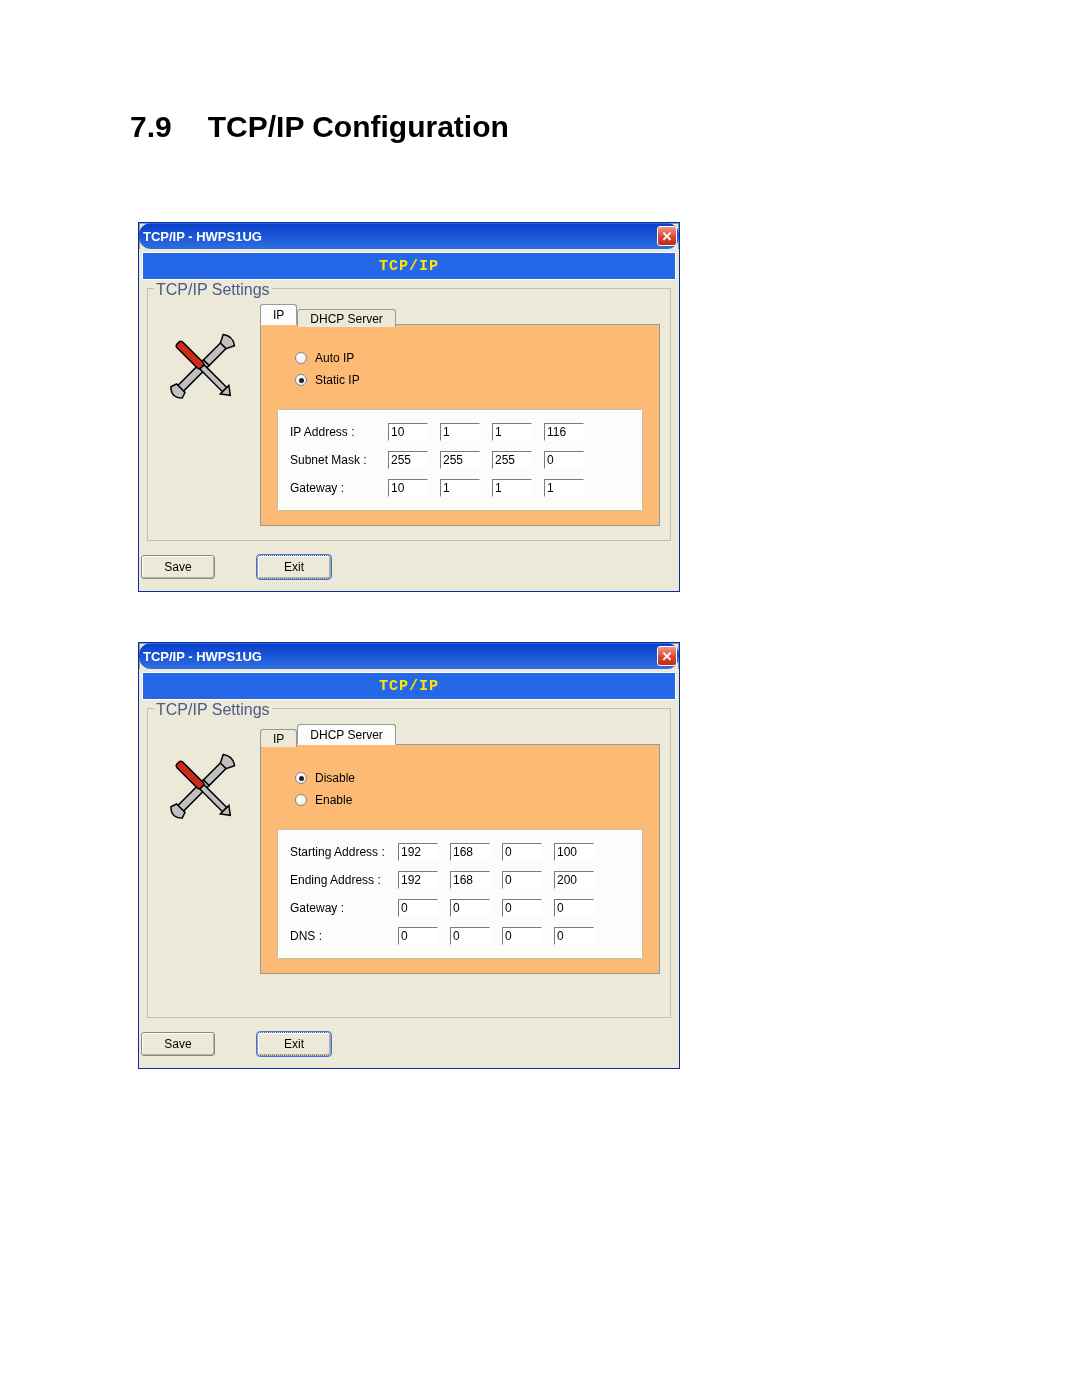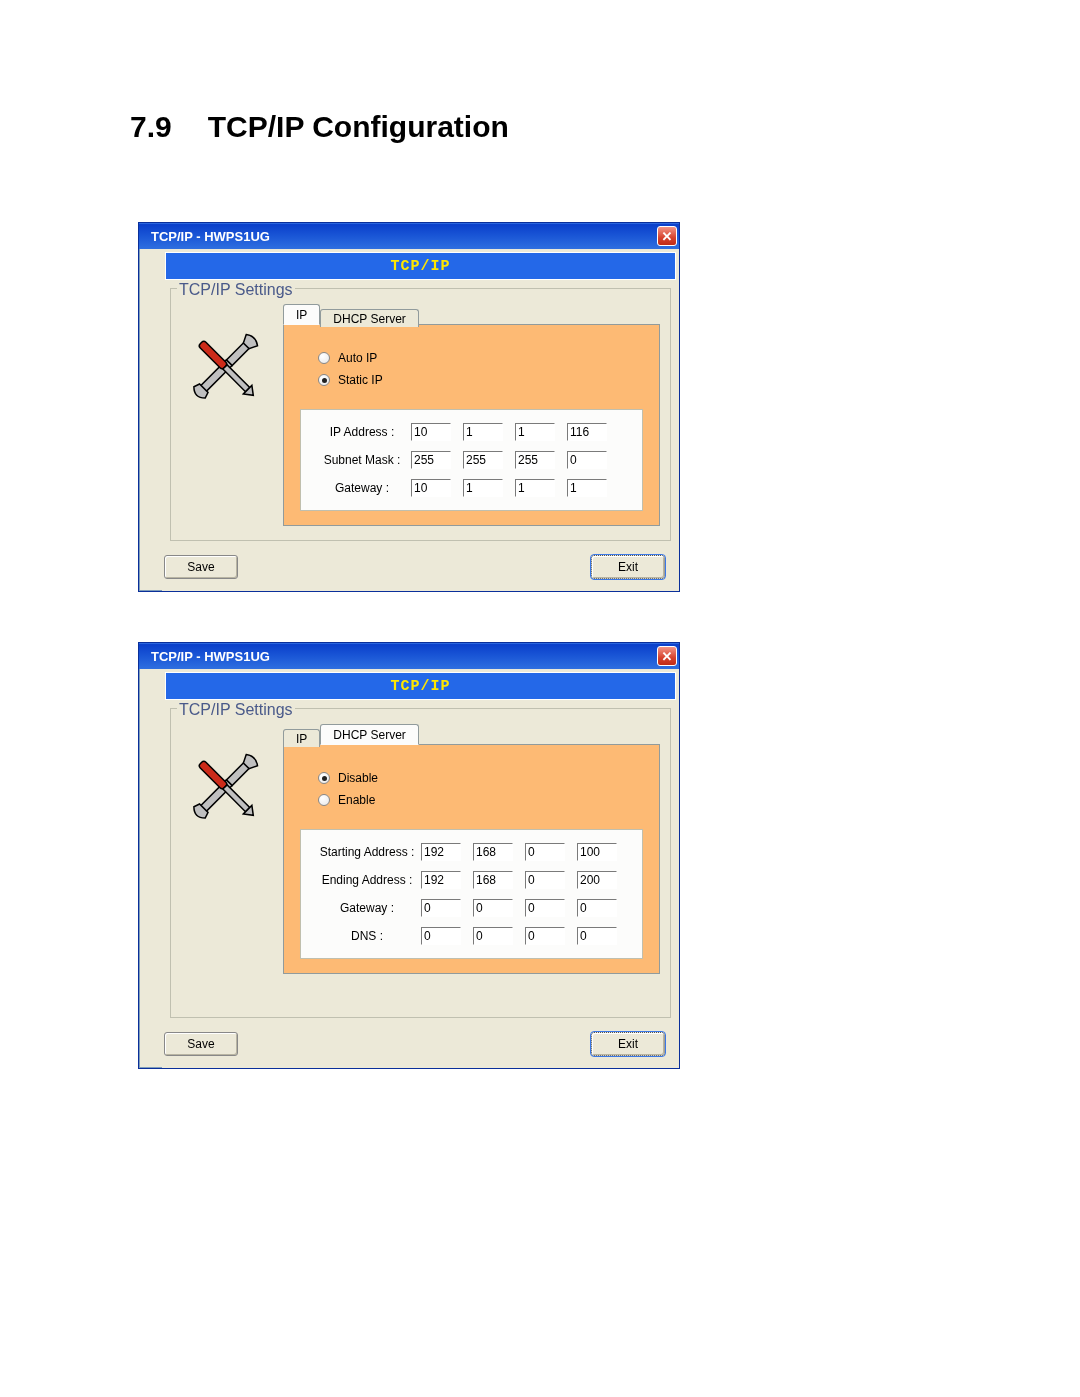--- a/index.html
+++ b/index.html
@@ -30,21 +30,22 @@
     margin: 0 0 50px 8px;
     box-shadow: 0 0 0 1px #7f9db9 inset;
     background: #ece9d8;
   }
   .titlebar {
     height: 26px;
     background: linear-gradient(to bottom, #3a78e7 0%, #0a3fcb 6%, #1a56d6 50%, #2f6fe0 100%);
     display: flex;
     align-items: center;
     justify-content: space-between;
-    padding: 0 2px 0 12px;
+    padding: 0 2px 0 4px;
+    border-radius: 12px;
   }
   .titlebar-text {
     color: #ffffff;
     font-weight: bold;
     font-size: 13px;
     font-family: "Tahoma", sans-serif;
   }
   .close-btn {
     width: 20px;
     height: 20px;
@@ -57,21 +58,20 @@
     justify-content: center;
     color: #fff;
     font-weight: bold;
     font-size: 13px;
     font-family: Arial, sans-serif;
     line-height: 1;
   }
   .dialog-inner {
     background: #ece9d8;
     padding: 2px;
-    margin-left: 23px;
   }
   .banner {
     background: #2468e8;
     height: 26px;
     display: flex;
     align-items: center;
     justify-content: center;
     color: #ffe600;
     font-family: "Courier New", monospace;
     font-weight: bold;
@@ -176,41 +176,40 @@
   }
   .field-row {
     display: flex;
     align-items: center;
     height: 28px;
     font-size: 12px;
     color: #000;
   }
   .field-label {
     width: 98px;
-    text-align: center;
   }
   .octet {
     width: 40px;
     height: 18px;
     border-top: 1px solid #7a7a7a;
     border-left: 1px solid #7a7a7a;
     border-bottom: 1px solid #fff;
     border-right: 1px solid #fff;
     background: #ffffff;
     font-size: 12px;
     font-family: Tahoma, sans-serif;
     padding: 0 2px;
     margin-right: 12px;
     box-sizing: border-box;
     line-height: 16px;
   }
   .button-row {
     display: flex;
-    justify-content: space-between;
-    gap: 20px;
+    justify-content: flex-start;
+    gap: 42px;
     padding: 6px 12px 10px 0;
   }
   .btn {
     width: 72px;
     height: 22px;
     font-size: 12px;
     font-family: Tahoma, sans-serif;
     background: #ece9d8;
     border: 1px solid #888;
     border-radius: 3px;

